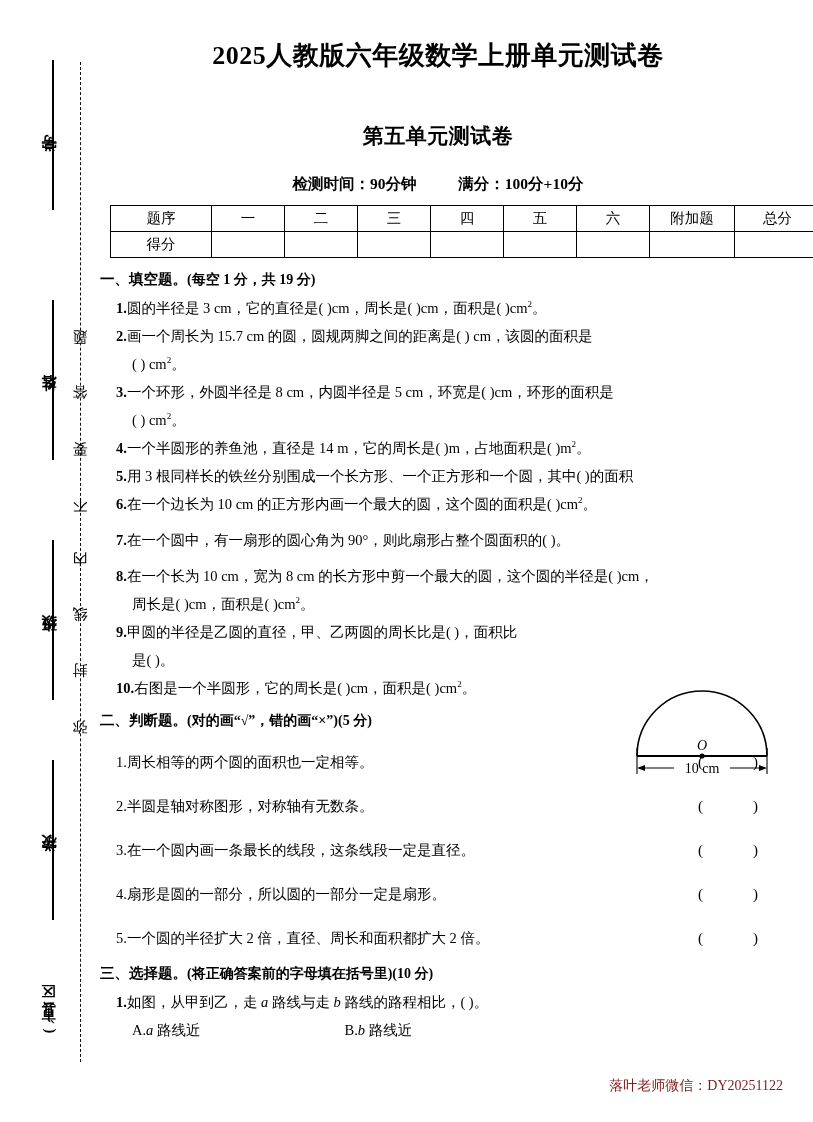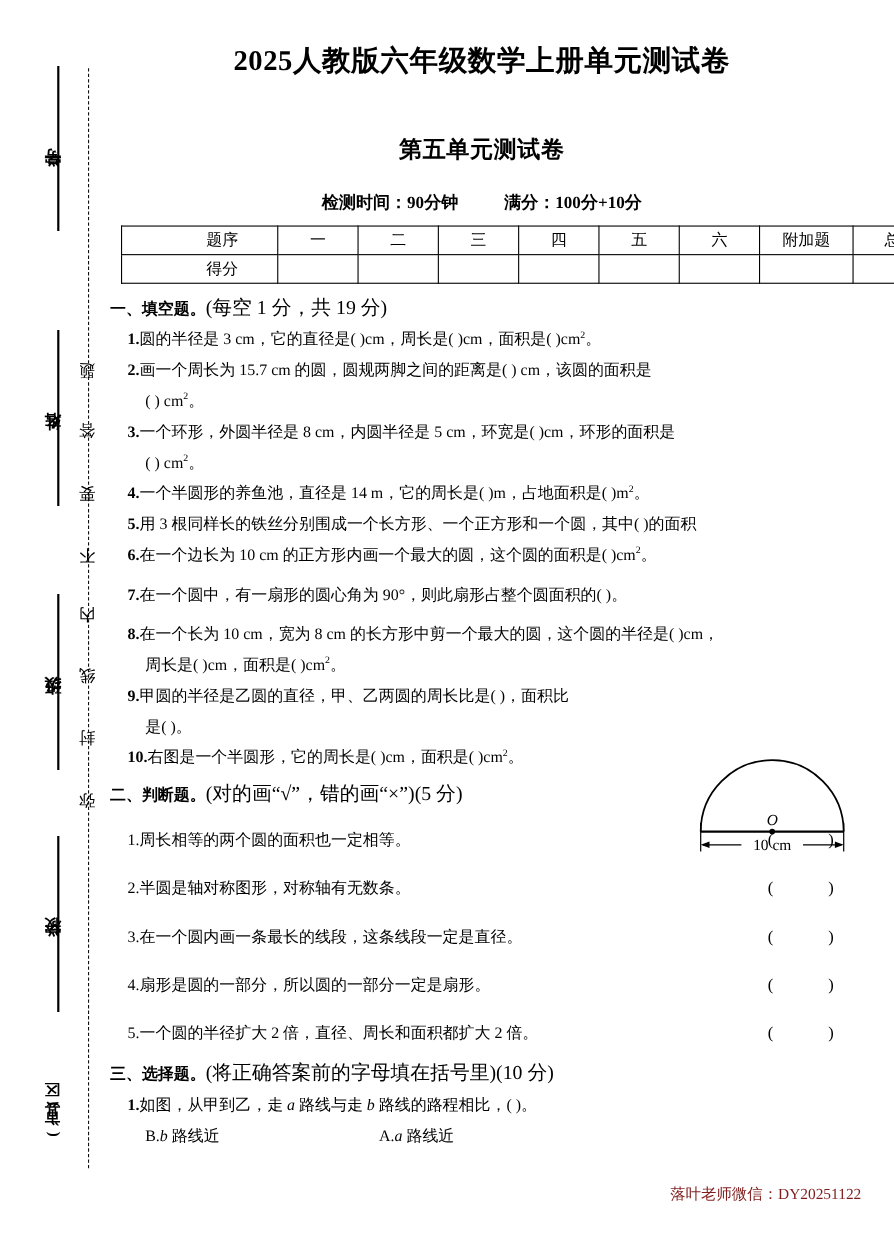--- a/index.html
+++ b/index.html
@@ -97,41 +97,41 @@
     table-layout: fixed;
   }
   .score-table td {
     border: 1.2px solid #000;
     height: 25px;
     text-align: center;
     vertical-align: middle;
     font-size: 14.5px;
     padding: 0;
   }
-  .score-table td.head-label { width: 100px; padding-left: 41px; }
+  .score-table td.head-label { width: 100px; }
   .score-table td.num-col { width: 72px; }
   .score-table td.extra-col { width: 84px; }
   .score-table td.total-col { width: 85px; }
 
   
   .content {
     position: absolute;
     left: 100px;
     top: 268px;
     width: 676px;
   }
   .sec-head {
     font-size: 14.5px;
     font-weight: bold;
     margin: 0 0 4px 0;
     line-height: 22px;
   }
   .sec-head .note {
-    font-weight: normal;
-    font-size: 18px;
+    font-weight: bold;
+    font-size: 14px;
   }
   .q {
     position: relative;
     font-size: 14.5px;
     line-height: 26px;
     margin: 0 0 2px 0;
     padding-left: 16px;
   }
   .q .qn {
     font-weight: bold;
@@ -345,24 +345,24 @@
     <div class="sec-head" style="margin-top:10px;">
       <span>三、选择题。</span><span class="note">(将正确答案前的字母填在括号里)(10 分)</span>
     </div>
 
     <div class="q">
       <span class="qn">1.</span><span>如图，从甲到乙，走 </span><span class="it">a</span><span> 路线与走 </span><span class="it">b</span><span> 路线的路程相比，(        )。</span>
     </div>
 
     <div class="choice-row">
       <span class="opt">
+        <span>A.</span><span class="it">a</span><span> 路线近</span>
+      </span>
+      <span class="opt">
         <span>B.</span><span class="it">b</span><span> 路线近</span>
-      </span>
-      <span class="opt">
-        <span>A.</span><span class="it">a</span><span> 路线近</span>
       </span>
     </div>
 
   </div>
 
   <div class="figure">
     <svg width="145" height="92" viewBox="0 0 145 92">
       <path d="M 7 68 A 65 65 0 0 1 137 68" fill="none" stroke="#000" stroke-width="1.6"></path>
       <line x1="7" y1="68" x2="137" y2="68" stroke="#000" stroke-width="2.2"></line>
       <circle cx="72" cy="68" r="2.6" fill="#000"></circle>

